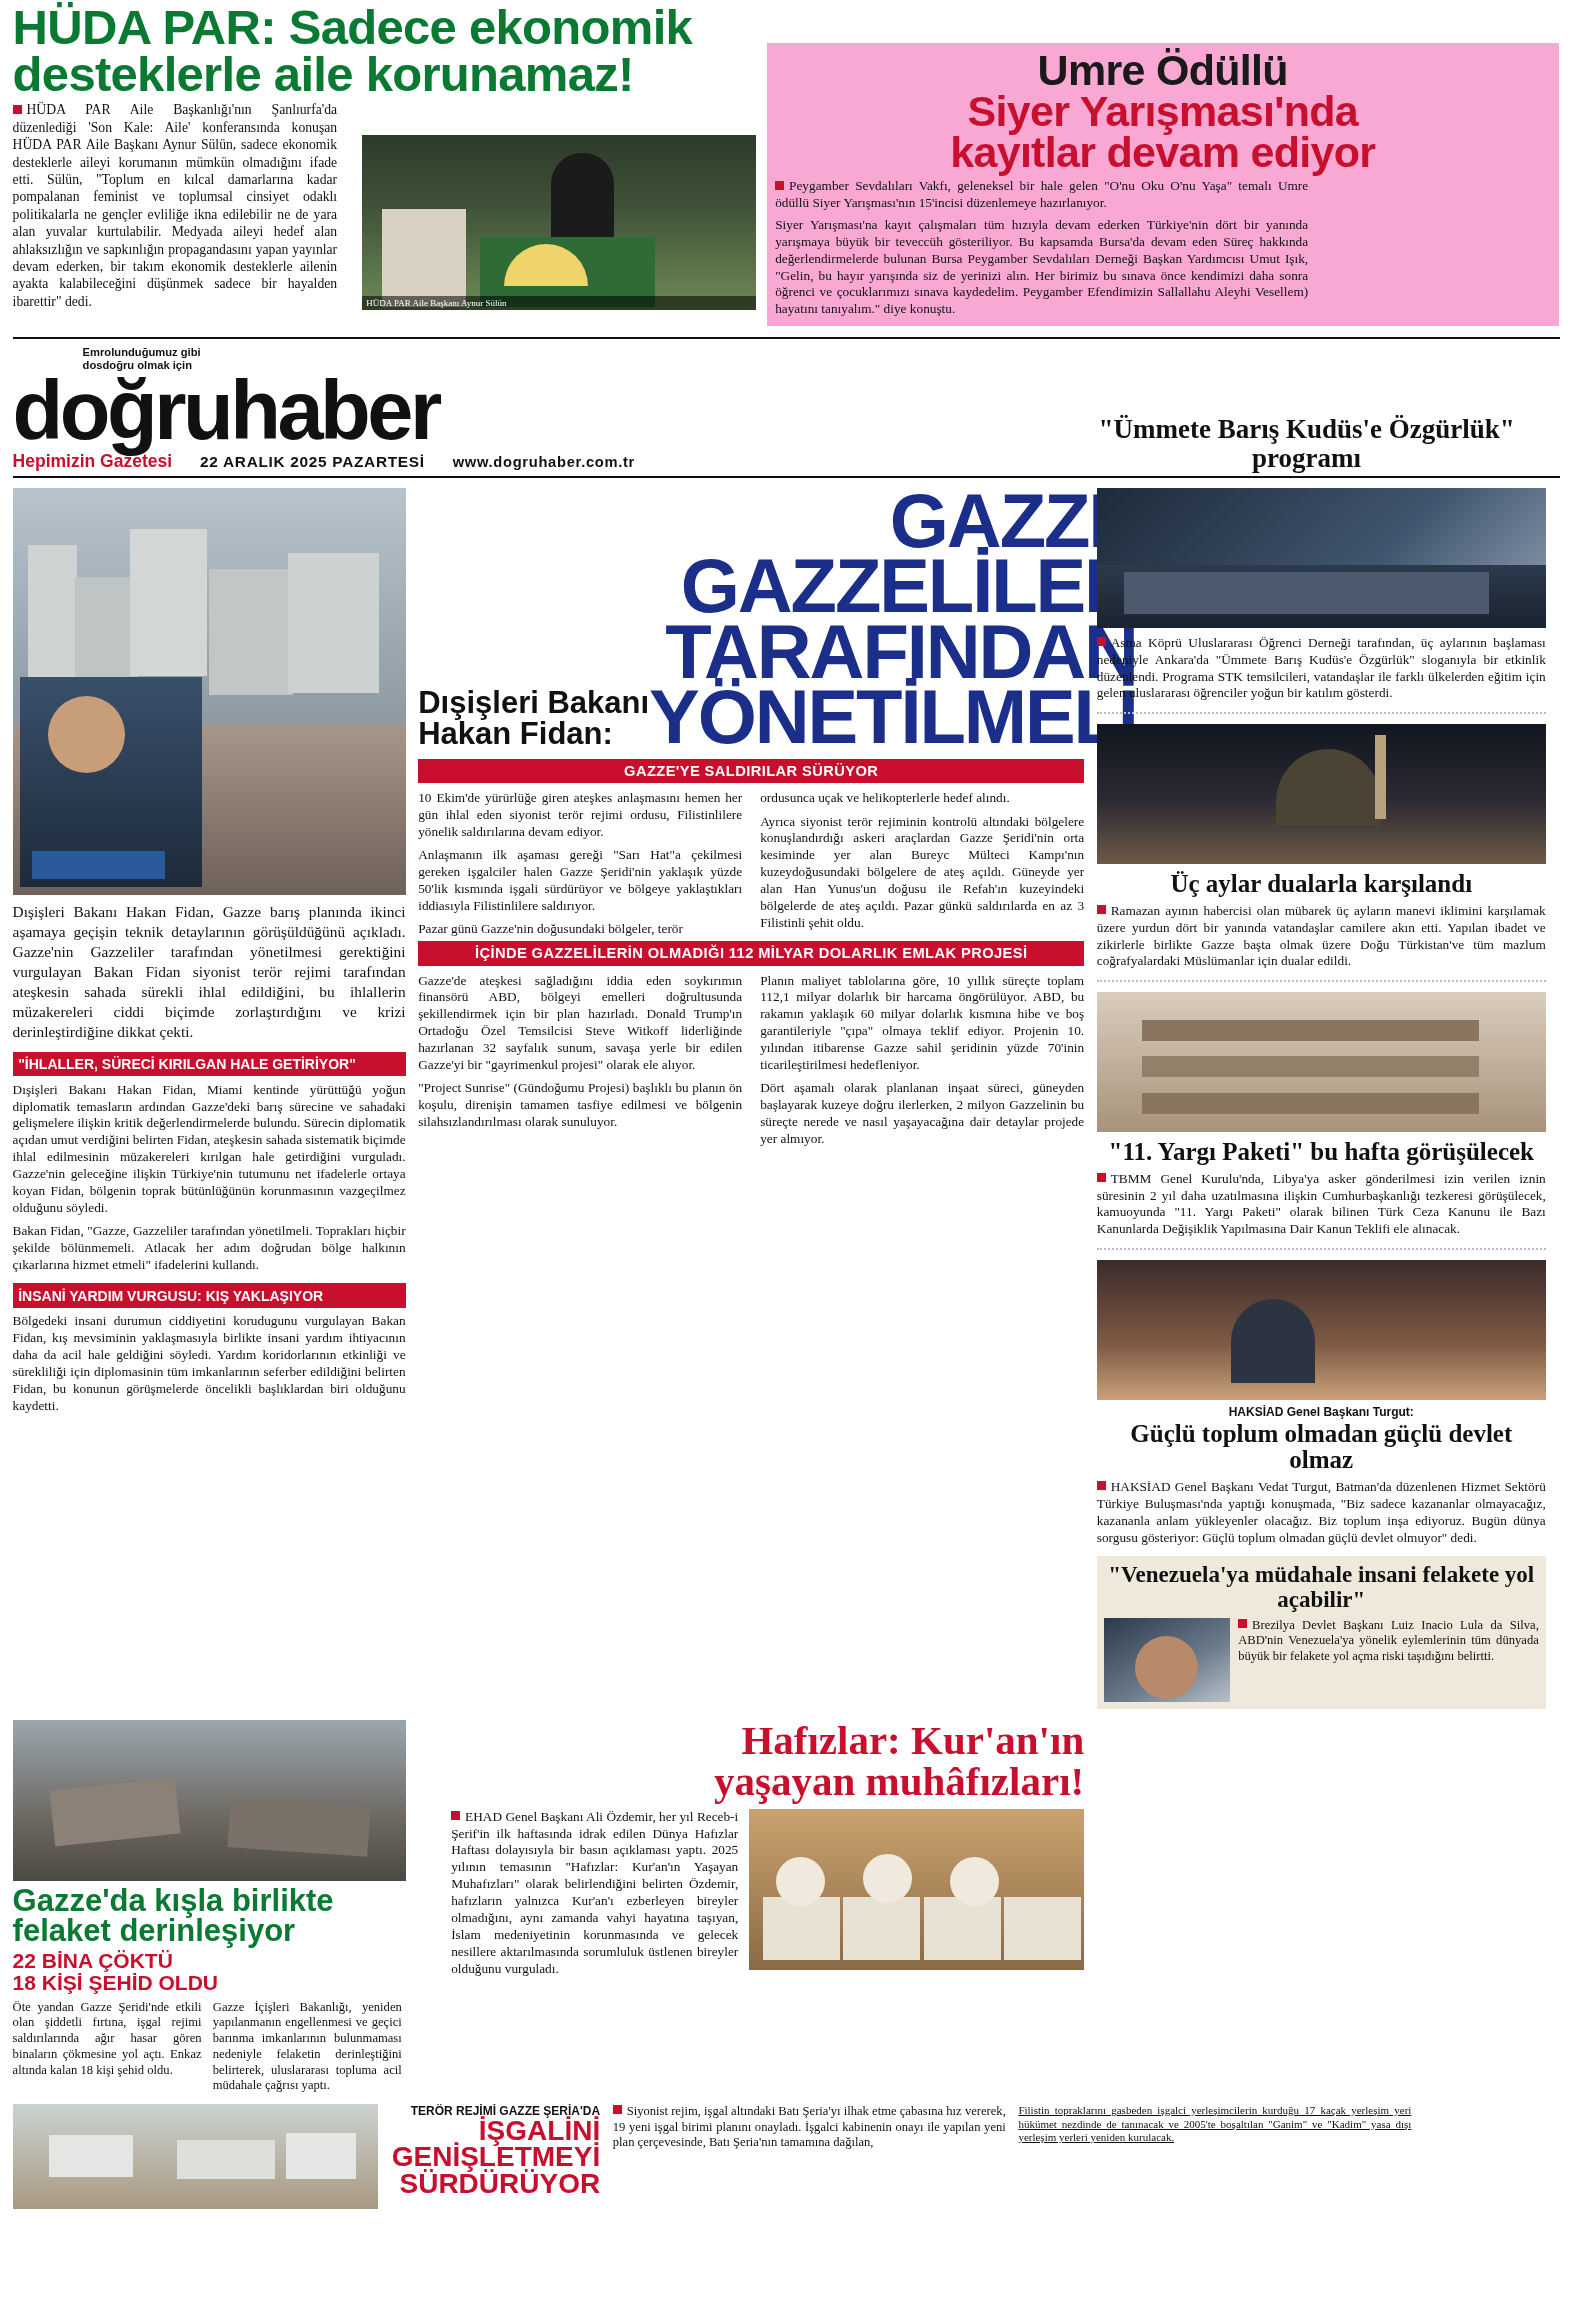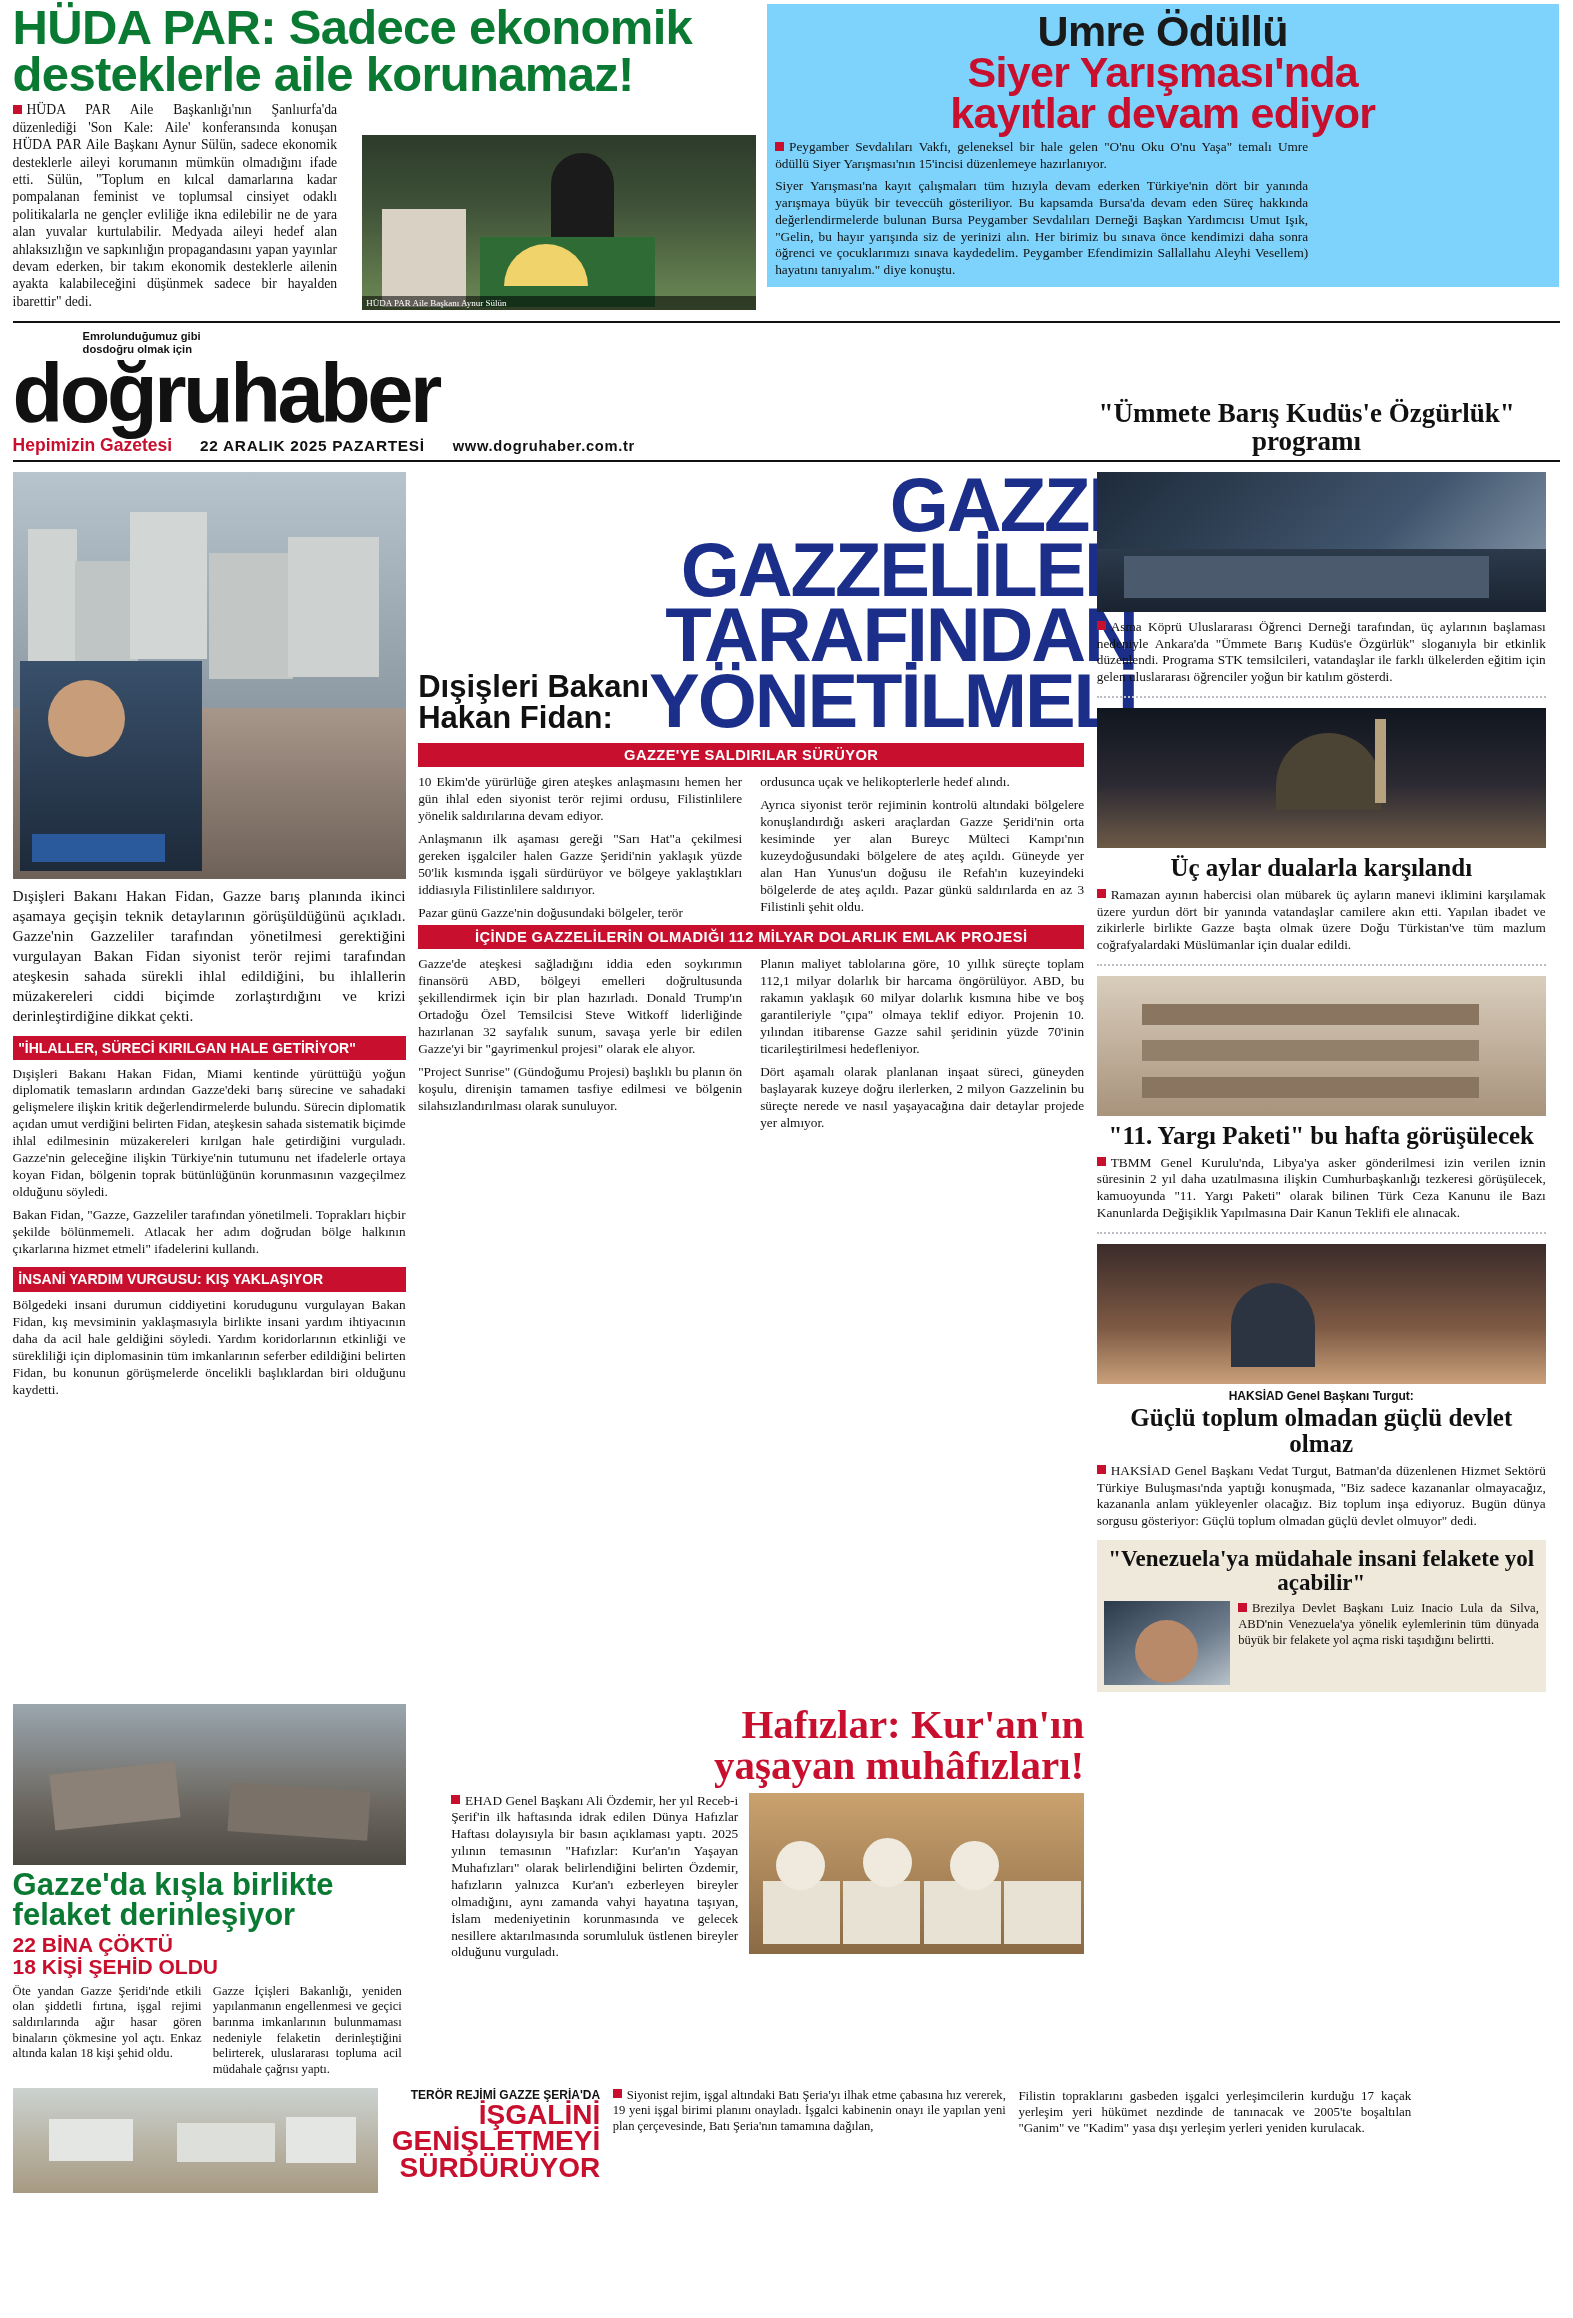--- a/index.html
+++ b/index.html
@@ -31,21 +31,21 @@
   }
   .top-left-body { display:flex; gap:25px; margin-top:4.2px;align-items:flex-end; }
   .top-left-text { width:330px; font-size:13.7px; line-height:1.27; text-align:justify; }
   .top-left-photo { width:400px; height:175px; }
 
   .hl-red {
     font-family:"Liberation Sans", sans-serif;
     font-weight:bold; color:#c8102e; font-size:43px; line-height:0.95; letter-spacing:-0.7px;
   }
   .hl-red .dark { color:#1a1a1a; }
-  .top-right-wrap { background:#7dd3fc; padding:7px 8.4px 8.4px 8.4px; }
+  .top-right-wrap { background:#f9a8d4; padding:7px 8.4px 8.4px 8.4px;margin-top:39px; }
   .top-right-body { display:flex; gap:9.8px; margin-top:5.6px; }
   .top-right-text { width:533px; font-size:13.3px; line-height:1.26; text-align:justify; }
   .top-right-photos { width:231px; display:flex; flex-direction:row; gap:4.2px; }
   .top-right-photos .photo { height:50px; }
 
   
   .masthead { display:flex; align-items:flex-end; gap:14px; margin-top:11.2px; border-top:2.8px solid #111; border-bottom:2.8px solid #111; padding:7px 0 4.2px 0; }
   .masthead-left { width:1038px; }
   .mast-kicker { font-family:"Liberation Sans", sans-serif; font-size:11.2px; font-weight:bold; color:#111; line-height:1.15; margin-left:70px; }
   .logo {
@@ -109,21 +109,21 @@
   .br-kicker { font-family:"Liberation Sans", sans-serif; font-size:12px; font-weight:bold; color:#111; }
   .br-box { background:#efe9dc; padding:7px; }
   .br-box-title { font-family:"Liberation Serif", serif; font-weight:bold; font-size:23px; line-height:1.06; text-align:center; }
 
   
   .footer { display:flex; gap:12.6px; margin-top:9.8px; align-items:flex-start; }
   .f-photo { width:365px; height:105px; }
   .f-title { font-family:"Liberation Sans", sans-serif; font-weight:bold; font-size:28px; line-height:0.95; color:#c8102e; text-align:right; width:210px; }
   .f-kicker { font-family:"Liberation Sans", sans-serif; font-weight:bold; font-size:12px; color:#111; text-align:right; }
   .f-text { width:393px; font-size:12.6px; line-height:1.25; text-align:justify; }
-  .f-text2 { width:393px; font-size:13px; line-height:1.25; text-align:justify; }
+  .f-text2 { width:393px; font-size:11px; line-height:1.25; text-align:justify;text-decoration:underline; }
 
   
   .p-gradA { background:linear-gradient(160deg,#9aa7b3,#5d6b78 55%,#3d4752); }
   .p-gradB { background:linear-gradient(150deg,#2b3a4a,#6d7c8c 60%,#b8c2ca); }
   .p-gradC { background:linear-gradient(120deg,#7d6a58,#c9b79d 60%,#e6ddcd); }
   .p-gradD { background:linear-gradient(135deg,#1d2a3a,#41566e 60%,#8fa0b2); }
   .p-gradE { background:linear-gradient(100deg,#3a4d36,#7e9c6a 60%,#cfe0bf); }
   .p-gradF { background:linear-gradient(135deg,#4a2f2f,#9b6b4a 55%,#d8bb92); }
   .p-gradG { background:linear-gradient(160deg,#2e3340,#555d6e 60%,#9aa2b0); }
   .p-gradH { background:linear-gradient(135deg,#6b1f28,#b44a3a 60%,#e0a882); }

